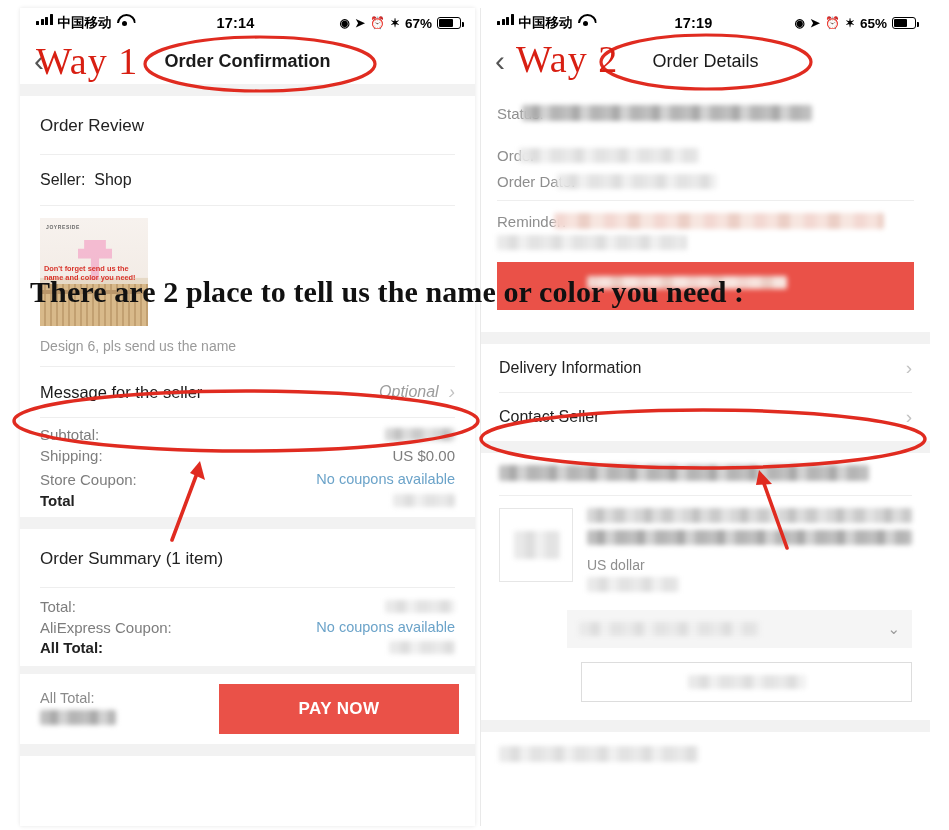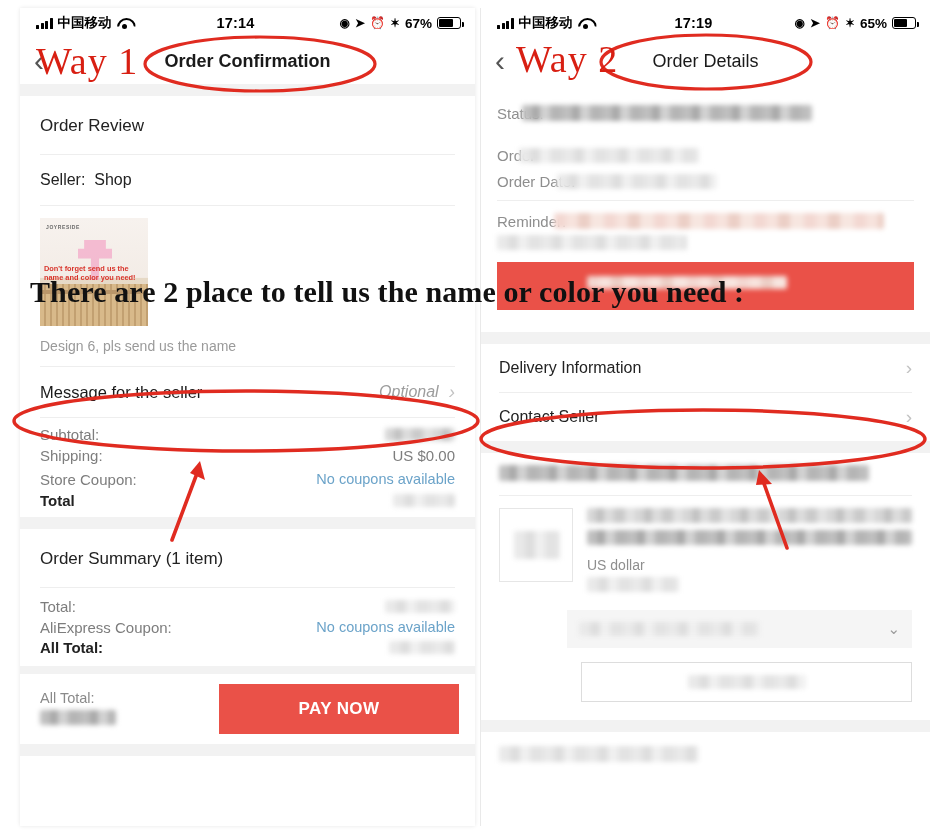--- a/index.html
+++ b/index.html
@@ -20,21 +20,21 @@
   .panel.right { left: 480px; width: 450px; border-left: 1px solid #e9e9e9; }
 
   .panel-shadow { box-shadow: 0 0 4px rgba(0,0,0,0.10); }
 
   
   .statusbar {
     height: 30px; display: flex; align-items: center;
     padding: 0 14px 0 16px; font-size: 14px; color: #000;
     font-weight: 700;
   }
-  .sb-left { display: flex; align-items: center; gap: 5px; }
+  .sb-left { display: flex; align-items: flex-start; gap: 5px; }
   .sb-center { flex: 1; text-align: center; font-size: 14.5px; font-weight: 700; letter-spacing: .2px;}
   .sb-right { display: flex; align-items: center; gap: 5px; font-size: 13.5px; font-weight: 700;}
   .bars { display: inline-flex; align-items: flex-end; gap: 1.5px; height: 11px; }
   .bars i { display:block; width: 3px; background: #000; border-radius: .5px; }
   .bars i:nth-child(1){height:4px}.bars i:nth-child(2){height:6px}
   .bars i:nth-child(3){height:8px}.bars i:nth-child(4){height:11px}
   .carrier { font-size: 13.5px; font-weight: 700; }
   .wifi { position: relative; width: 15px; height: 11px; }
   .wifi::before{
     content:""; position:absolute; left:0; top:0; width:15px; height:15px;

